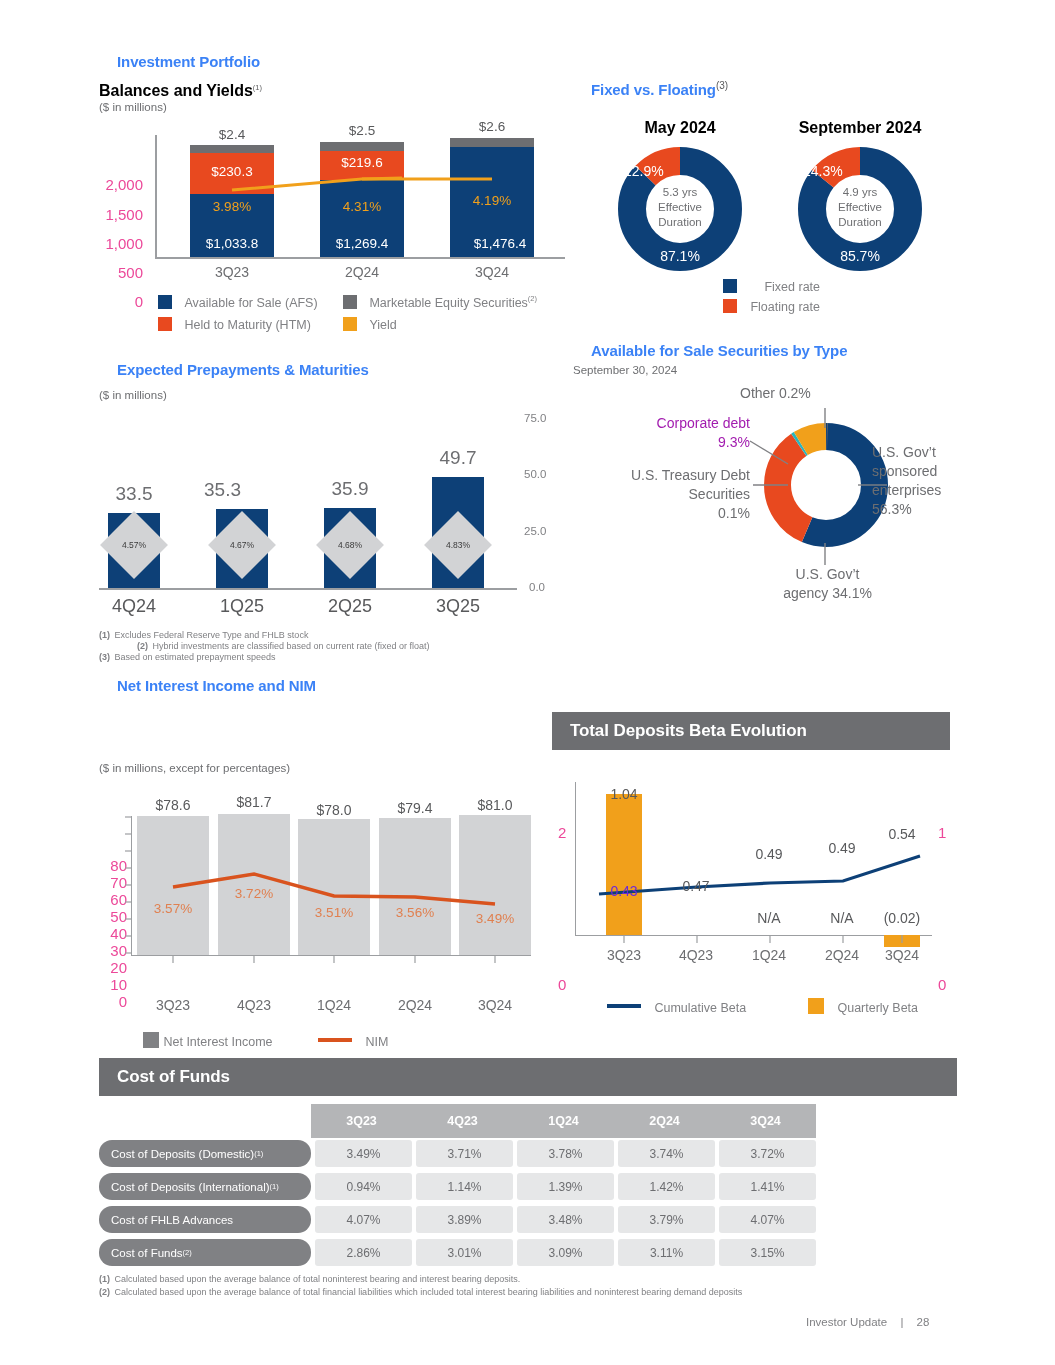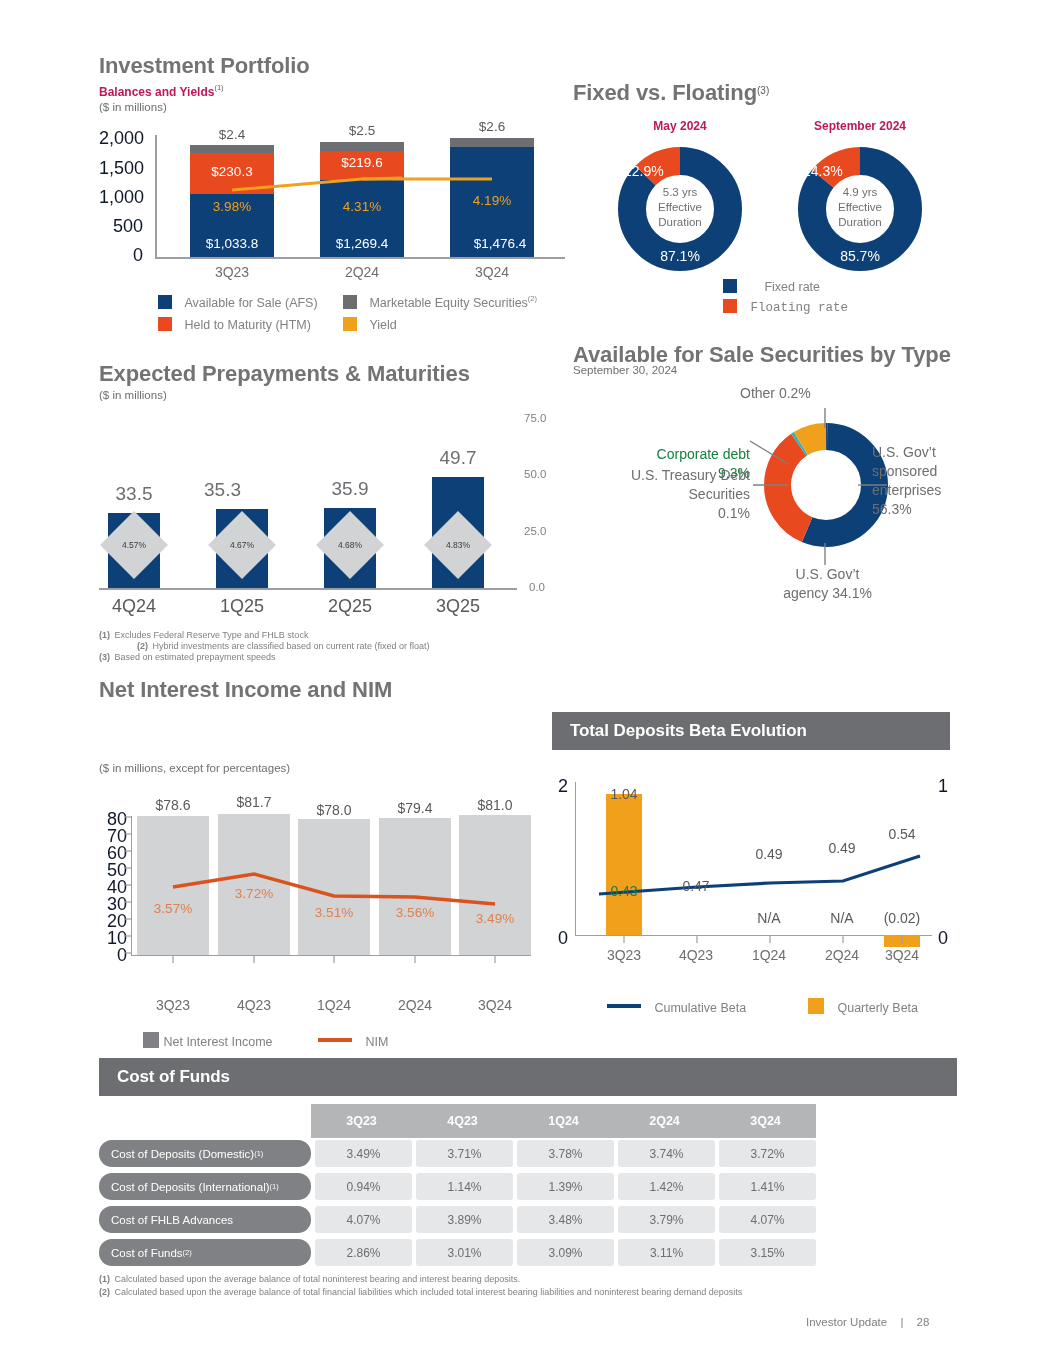--- a/index.html
+++ b/index.html
@@ -7,26 +7,26 @@
   html,body{
     width:1055px; height:1365px;
     background:#ffffff;
     font-family:"Liberation Sans", sans-serif;
     color:#58595b;
     overflow:hidden;
   }
   .slide{ position:relative; width:1055px; height:1365px; }
 
   
-  .h1{ font-size:22px; font-weight:bold; color:#737373; letter-spacing:-0.1px;}
-  .h2{ font-size:12px; font-weight:bold; color:#be185d; }
+  .h1{ font-size:15px; font-weight:bold; color:#3b82f6; letter-spacing:-0.1px;margin-left:18px;}
+  .h2{ font-size:16px; font-weight:bold; color:#000000; }
   .sub{ font-size:11.5px; color:#6d6e71; }
   .tiny{ font-size:9px; color:#808184; }
   .sup{ font-size:7.5px; vertical-align:super; }
-  .axis{ font-size:18px; color:#0f172a; }
+  .axis{ font-size:15px; color:#ec4899;margin-top:48px; }
   .axis-sm{ font-size:11.5px; color:#808184; }
   .cat{ font-size:14px; color:#6d6e71; }
   .val-dark{ font-size:13.5px; color:#58595b; }
   .white-val{ font-size:13.5px; color:#ffffff; }
   .abs{ position:absolute; }
   .nowrap{ white-space:nowrap; }
 
   
   .bar-afs{ background:#0d4077; }
   .bar-htm{ background:#e8491f; }
@@ -178,21 +178,21 @@
     <div>Effective</div>
     <div>Duration</div>
   </div>
 
   <div class="abs" style="left:723px; top:277px;">
     <span class="sw bar-afs"></span>
     <span class="leg-txt" style="margin-left:23px;">Fixed rate</span>
   </div>
   <div class="abs" style="left:723px; top:297px;">
     <span class="sw bar-htm"></span>
-    <span class="leg-txt" style="margin-left:9px;font-family:Liberation Mono, monospace;">Floating rate</span>
+    <span class="leg-txt" style="margin-left:9px;">Floating rate</span>
   </div>
 
   <div class="abs h1" style="left:99px; top:361px;">Expected Prepayments &amp; Maturities</div>
   <div class="abs sub" style="left:99px; top:389px;">($ in millions)</div>
 
   <div class="abs axis-sm" style="left:524px; top:412px;">75.0</div>
   <div class="abs axis-sm" style="left:524px; top:468px;">50.0</div>
   <div class="abs axis-sm" style="left:524px; top:525px;">25.0</div>
   <div class="abs axis-sm" style="left:529px; top:581px;">0.0</div>
   <div class="abs axis-line" style="left:99px; top:588px; width:418px; height:1.5px;"></div>
@@ -257,21 +257,21 @@
     <line x1="113" y1="85" x2="148" y2="85" stroke="#808184" stroke-width="1.4"></line>
     <line x1="247" y1="85" x2="218" y2="85" stroke="#808184" stroke-width="1.4"></line>
     <line x1="185" y1="165" x2="185" y2="143" stroke="#808184" stroke-width="1.4"></line>
   </svg>
 
   <div class="abs" style="left:740px; top:385px; font-size:14px; color:#6d6e71;">
     <span>Other</span>
     <span>0.2%</span>
   </div>
 
-  <div class="abs" style="left:582px; top:414px; width:168px; text-align:right; font-size:14px; color:#15803d; line-height:19px;margin-top:31px;">
+  <div class="abs" style="left:582px; top:414px; width:168px; text-align:right; font-size:14px; color:#a21caf; line-height:19px;">
     <div>Corporate debt</div>
     <div>9.3%</div>
   </div>
 
   <div class="abs" style="left:575px; top:466px; width:175px; text-align:right; font-size:14px; color:#6d6e71; line-height:19px;">
     <div>U.S. Treasury Debt</div>
     <div>Securities</div>
     <div>0.1%</div>
   </div>
 
@@ -391,21 +391,21 @@
       <line x1="268" y1="0" x2="268" y2="8"></line>
       <line x1="327" y1="0" x2="327" y2="8"></line>
     </g>
   </svg>
 
   <svg class="abs" style="left:575px; top:780px;" width="365" height="165">
     <polyline points="24,114 122,107 195,103 268,101 345,76" fill="none" stroke="#0d4077" stroke-width="3.2"></polyline>
   </svg>
 
   <div class="abs" style="left:588px; top:786px; width:72px; text-align:center; font-size:14px; color:#58595b;">1.04</div>
-  <div class="abs" style="left:588px; top:883px; width:72px; text-align:center; font-size:14px; color:#15803d;">0.43</div>
+  <div class="abs" style="left:588px; top:883px; width:72px; text-align:center; font-size:14px; color:#6d28d9;">0.43</div>
   <div class="abs" style="left:660px; top:878px; width:72px; text-align:center; font-size:14px; color:#58595b;">0.47</div>
   <div class="abs" style="left:733px; top:846px; width:72px; text-align:center; font-size:14px; color:#58595b;">0.49</div>
   <div class="abs" style="left:806px; top:840px; width:72px; text-align:center; font-size:14px; color:#58595b;">0.49</div>
   <div class="abs" style="left:866px; top:826px; width:72px; text-align:center; font-size:14px; color:#58595b;">0.54</div>
 
   <div class="abs" style="left:733px; top:910px; width:72px; text-align:center; font-size:14px; color:#58595b;">N/A</div>
   <div class="abs" style="left:806px; top:910px; width:72px; text-align:center; font-size:14px; color:#58595b;">N/A</div>
   <div class="abs" style="left:866px; top:910px; width:72px; text-align:center; font-size:14px; color:#58595b;">(0.02)</div>
 
   <div class="abs cat" style="left:588px; top:947px; width:72px; text-align:center;">3Q23</div>

